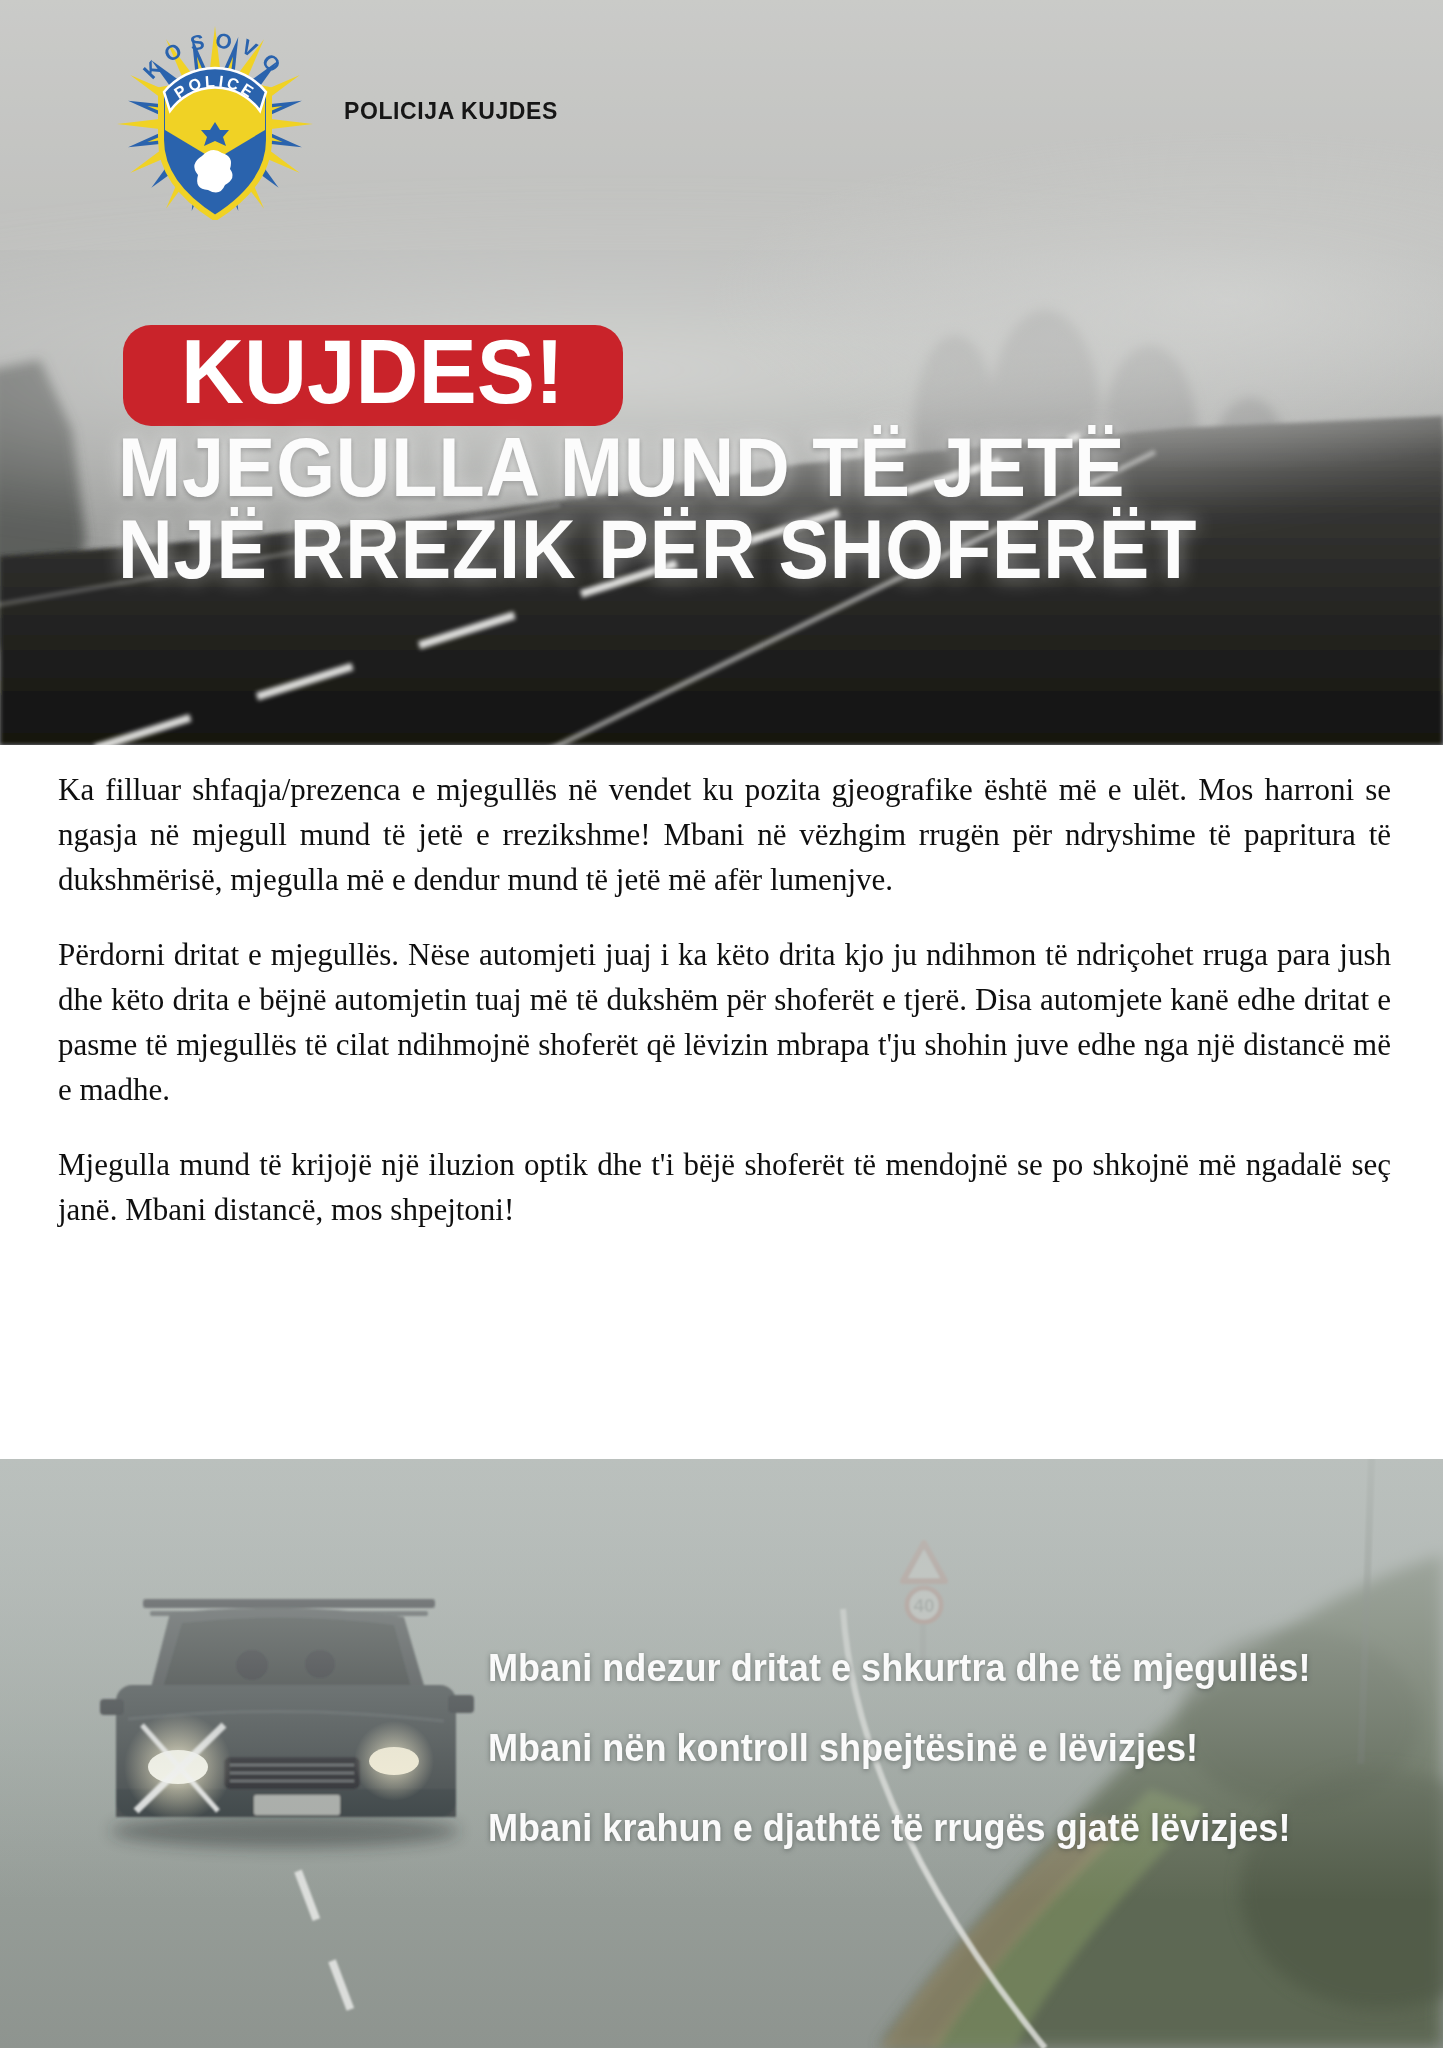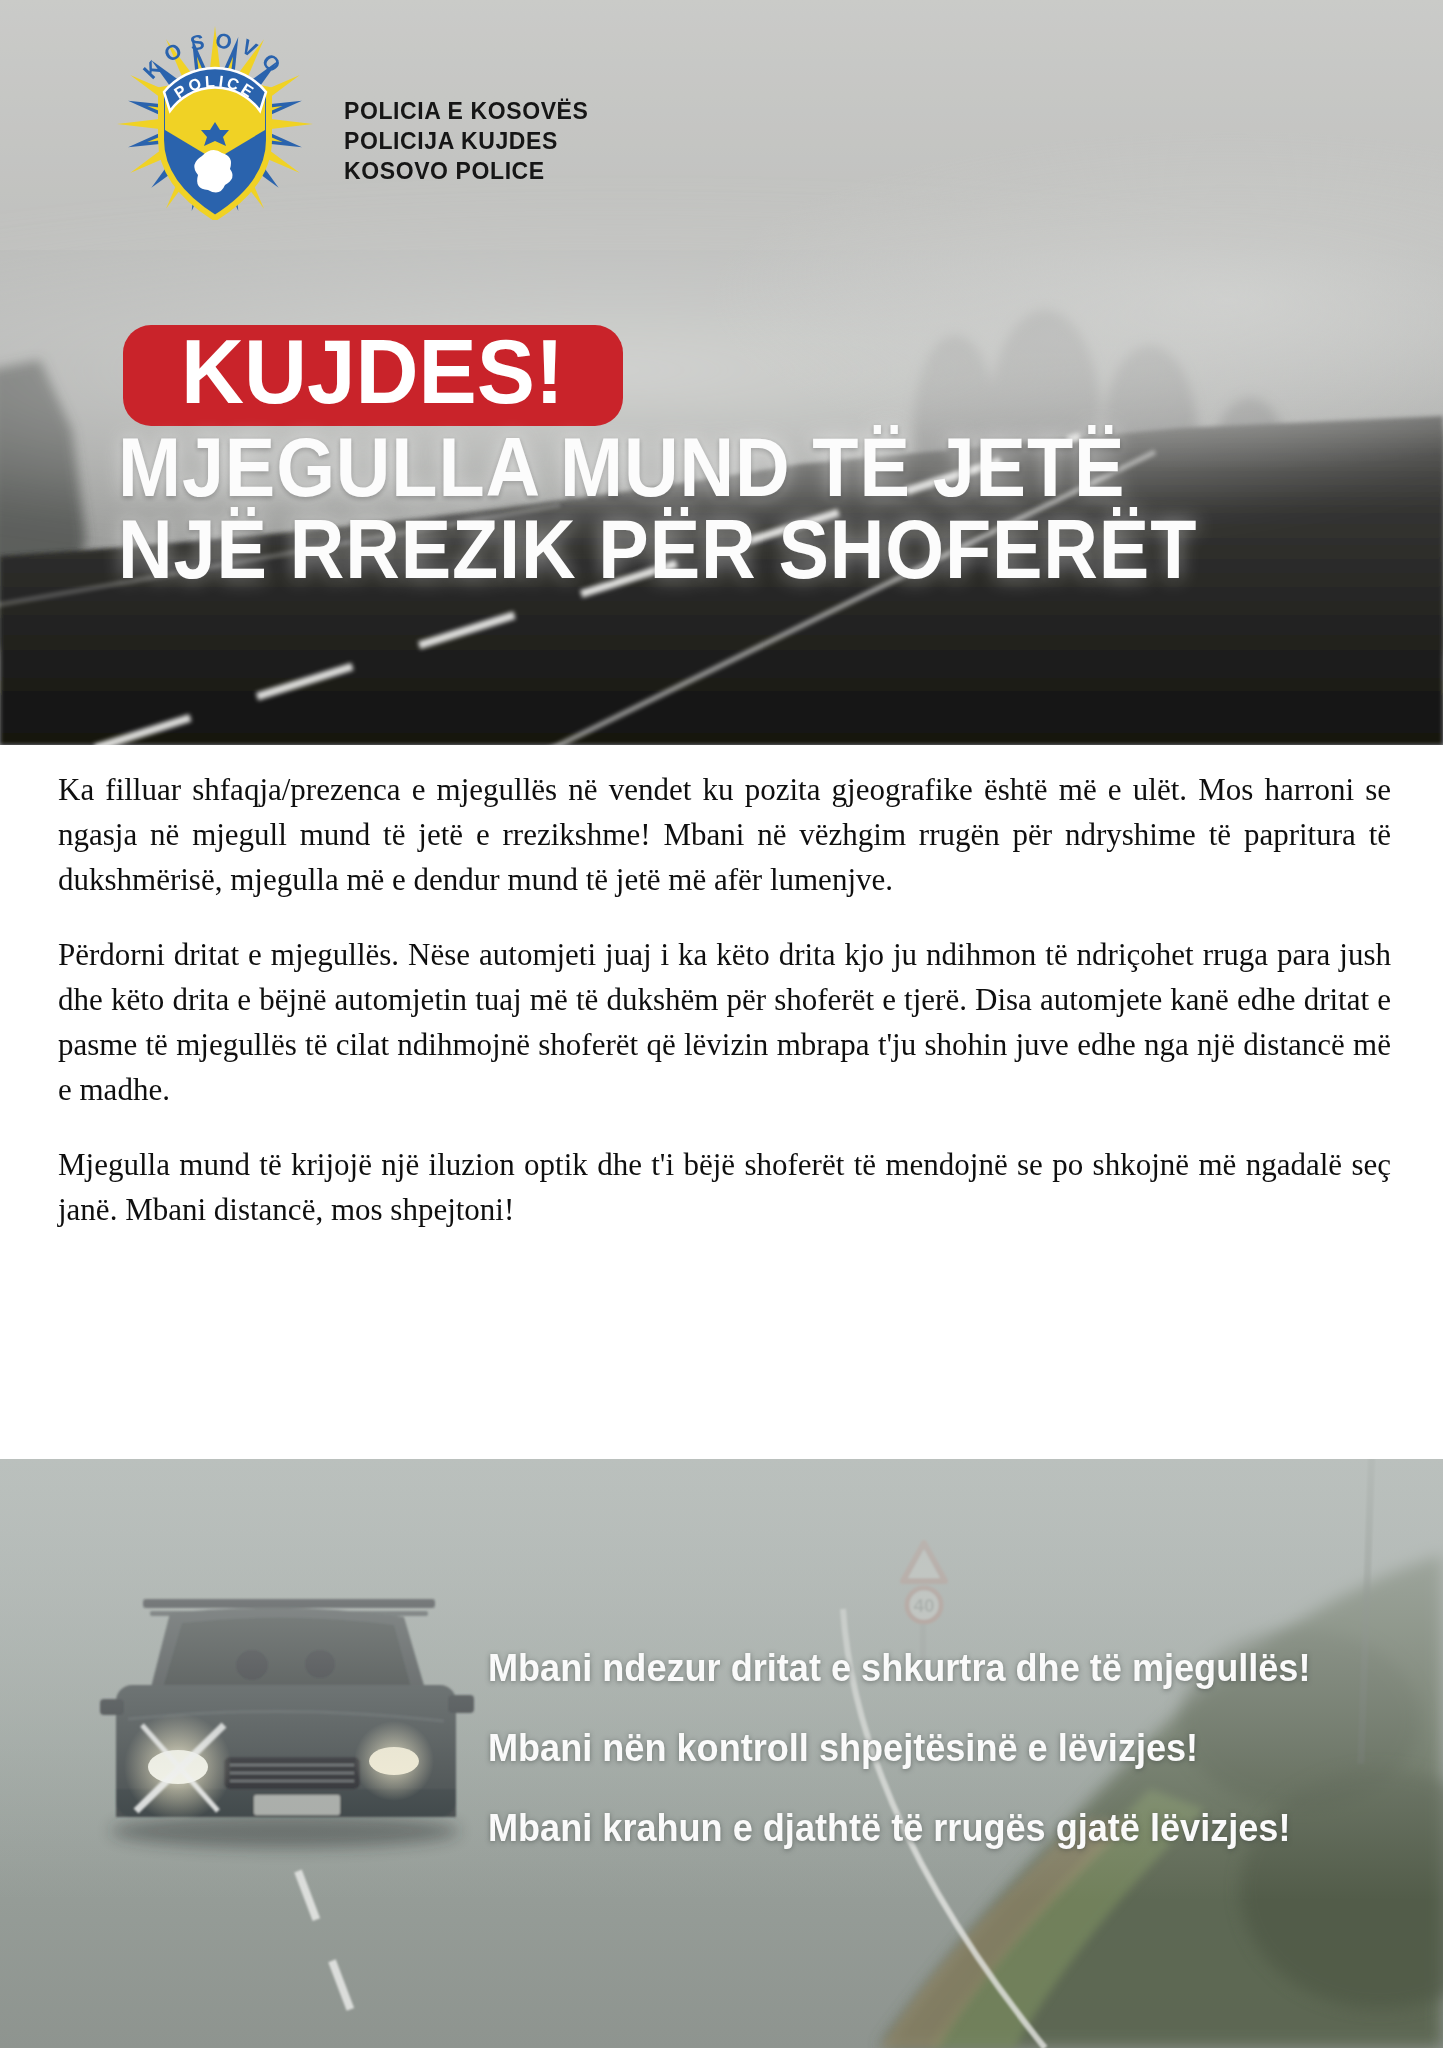--- a/index.html
+++ b/index.html
@@ -148,23 +148,21 @@
         <path d="M-54,-34 Q0,-46 54,-34 L54,16 Q54,60 0,94 Q-54,60 -54,16 Z" fill="#2a63ad" stroke="#f0d225" stroke-width="6"></path>
         <path d="M-50,-31 Q0,-42 50,-31 L50,6 L0,36 L-50,6 Z" fill="#f0d225"></path>
         <path d="M-51,-32 A66,66 0 0 1 51,-32 L45,-13 A55,55 0 0 0 -45,-13 Z" fill="#2a63ad" stroke="#ffffff" stroke-width="2.5"></path>
         <text font-size="16" font-weight="bold" fill="#ffffff" letter-spacing="3" font-family="Liberation Sans, sans-serif">
           <textPath href="#polArc" startOffset="50%" text-anchor="middle">POLICE</textPath>
         </text>
         <path d="M0,-2 L5,6 L14,6 L8,13 L11,22 L0,17 L-11,22 L-8,13 L-14,6 L-5,6 Z" fill="#2a63ad"></path>
         <path d="M-13,32 Q-3,22 7,29 Q19,32 15,45 Q22,54 10,61 Q5,73 -7,66 Q-21,65 -17,51 Q-26,40 -13,32 Z" fill="#ffffff"></path>
       </svg>
       <div class="brand-lines">
-        <div>POLICIA E KOSOVËS</div>
         <div>POLICIJA KUJDES</div>
-        <div>KOSOVO POLICE</div>
       </div>
     </div>
 
     <div class="badge" style="background:#c9232a;">
       <span class="badge-inner">KUJDES!</span>
     </div>
     <h1 class="headline" style="margin:0;">
       <span>MJEGULLA MUND TË JETË</span><br>
       <span>NJË RREZIK PËR SHOFERËT</span>
     </h1>

